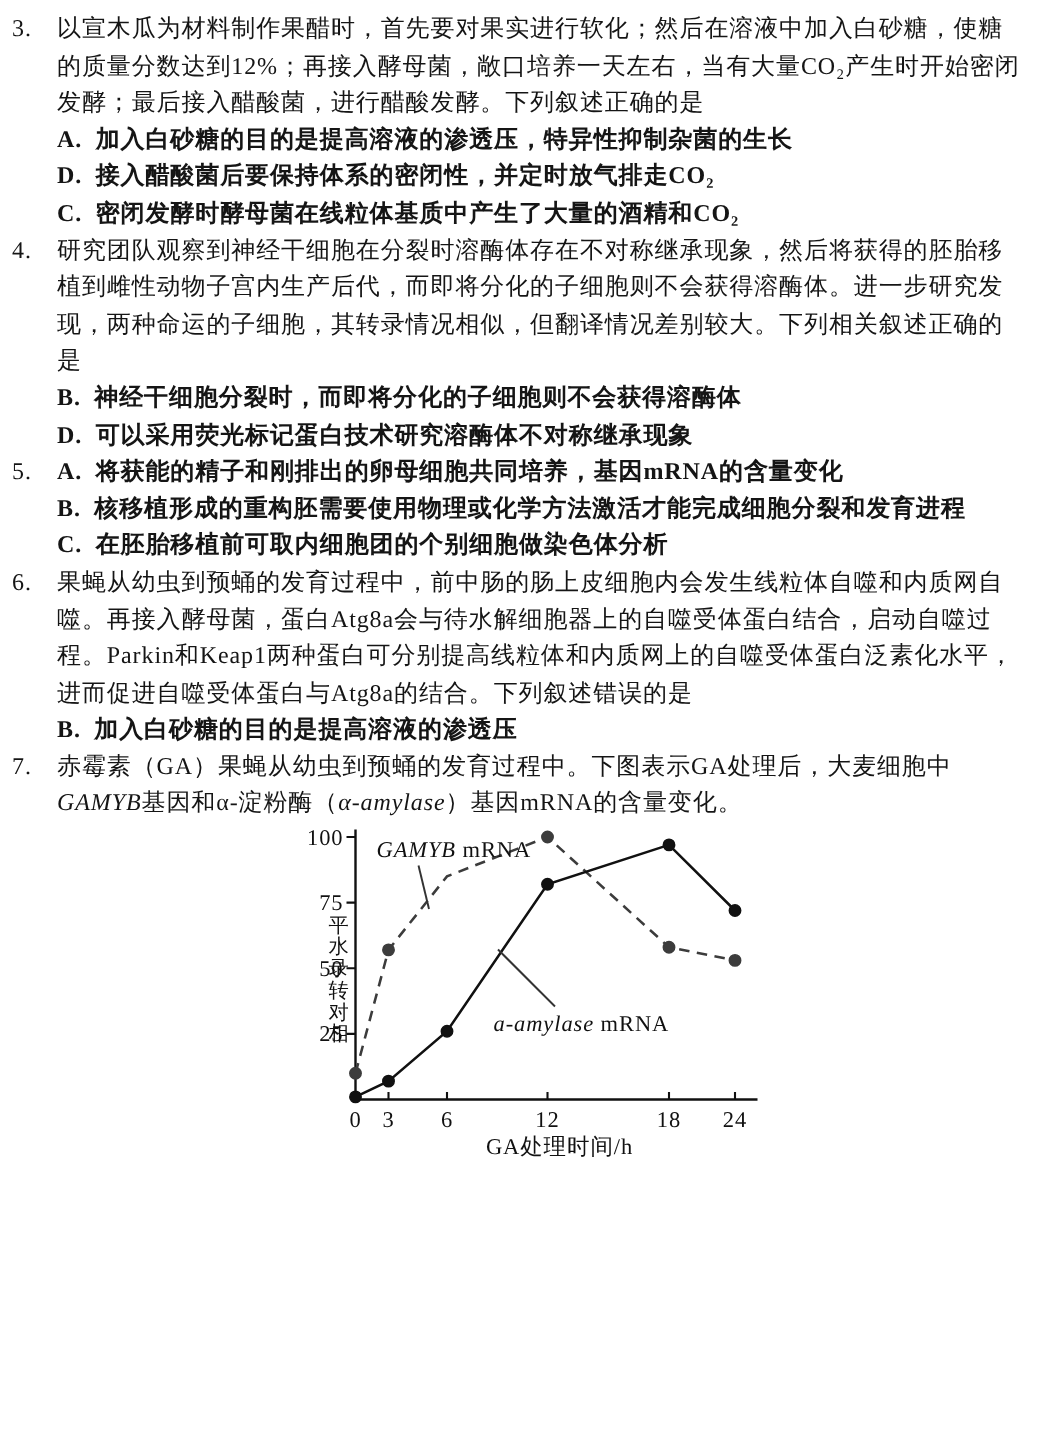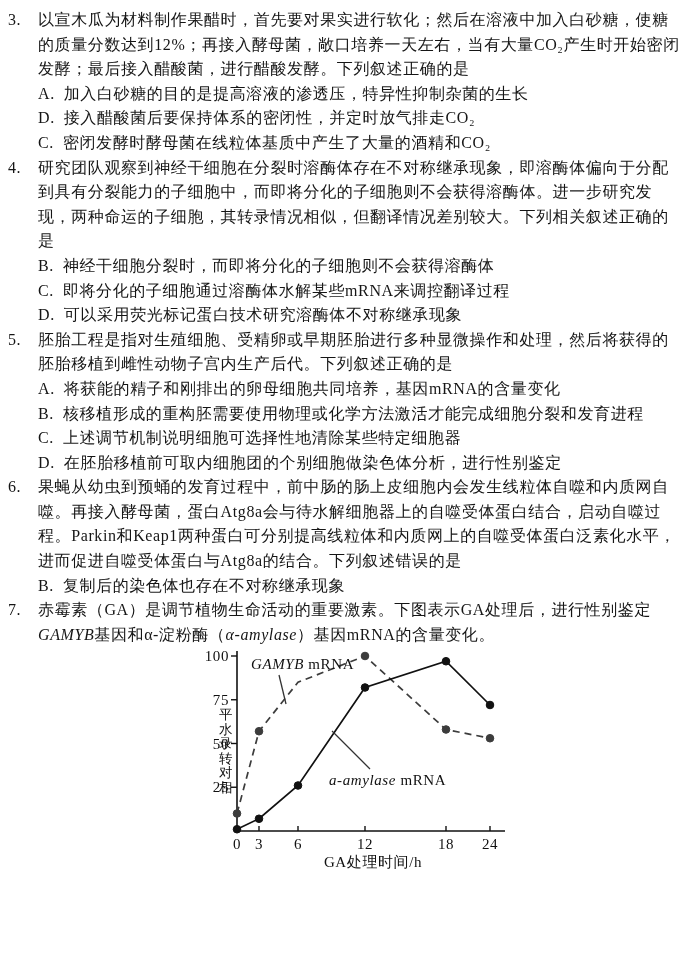--- a/index.html
+++ b/index.html
@@ -6,21 +6,21 @@
   body{
     width:692px;height:969px;background:#ffffff;color:#151515;
     font-family:"Liberation Serif","DejaVu Serif",serif;
     font-size:16px;letter-spacing:0.6px;line-height:24.6px;
     overflow:hidden;
   }
   .page{padding:8px 6px 0 0;}
   .qblock{margin:0;}
   .qrow{position:relative;padding-left:38px;padding-right:4px;}
   .qnum{position:absolute;left:8px;top:0;}
-  .opt{position:relative;padding-left:38px;padding-right:4px;}
+  .opt{position:relative;padding-left:38px;padding-right:4px;font-weight:bold;}
   .optlabel{margin-right:9px;}
   .stem-italic{font-style:italic;}
   .chart-wrap{position:relative;margin:2px 0 0 203px;width:400px;height:221px;}
   svg text{font-family:"Liberation Serif","DejaVu Serif",serif;}
 </style>
 </head>
 <body>
 
 <div class="page">
 
@@ -36,66 +36,59 @@
       <span class="optlabel">D.</span><span>接入醋酸菌后要保持体系的密闭性，并定时放气排走CO₂</span>
     </div>
     <div class="opt">
       <span class="optlabel">C.</span><span>密闭发酵时酵母菌在线粒体基质中产生了大量的酒精和CO₂</span>
     </div>
   </div>
 
   <div class="qblock">
     <div class="qrow">
       <span class="qnum">4.</span>
-      <span>研究团队观察到神经干细胞在分裂时溶酶体存在不对称继承现象，即溶酶体偏向于分配到具有分裂能力的子细胞中，而即将分化的子细胞则不会获得溶酶体。进一步研究发现，两种命运的子细胞，其转录情况相似，但翻译情况差别较大。下列相关叙述正确的是</span>
+      <span>研究团队观察到神经干细胞在分裂时溶酶体存在不对称继承现象，然后将获得的胚胎移植到雌性动物子宫内生产后代，而即将分化的子细胞则不会获得溶酶体。进一步研究发现，两种命运的子细胞，其转录情况相似，但翻译情况差别较大。下列相关叙述正确的是</span>
     </div>
     <div class="opt">
       <span class="optlabel">B.</span><span>神经干细胞分裂时，而即将分化的子细胞则不会获得溶酶体</span>
-    </div>
-    <div class="opt">
-      <span class="optlabel">C.</span><span>即将分化的子细胞通过溶酶体水解某些mRNA来调控翻译过程</span>
     </div>
     <div class="opt">
       <span class="optlabel">D.</span><span>可以采用荧光标记蛋白技术研究溶酶体不对称继承现象</span>
     </div>
   </div>
 
   <div class="qblock">
     <div class="qrow">
       <span class="qnum">5.</span>
-      <span>胚胎工程是指对生殖细胞、受精卵或早期胚胎进行多种显微操作和处理，然后将获得的胚胎移植到雌性动物子宫内生产后代。下列叙述正确的是</span>
     </div>
     <div class="opt">
       <span class="optlabel">A.</span><span>将获能的精子和刚排出的卵母细胞共同培养，基因mRNA的含量变化</span>
     </div>
     <div class="opt">
       <span class="optlabel">B.</span><span>核移植形成的重构胚需要使用物理或化学方法激活才能完成细胞分裂和发育进程</span>
     </div>
     <div class="opt">
-      <span class="optlabel">C.</span><span>上述调节机制说明细胞可选择性地清除某些特定细胞器</span>
-    </div>
-    <div class="opt">
-      <span class="optlabel">D.</span><span>在胚胎移植前可取内细胞团的个别细胞做染色体分析，进行性别鉴定</span>
+      <span class="optlabel">C.</span><span>在胚胎移植前可取内细胞团的个别细胞做染色体分析</span>
     </div>
   </div>
 
   <div class="qblock">
     <div class="qrow">
       <span class="qnum">6.</span>
       <span>果蝇从幼虫到预蛹的发育过程中，前中肠的肠上皮细胞内会发生线粒体自噬和内质网自噬。再接入酵母菌，蛋白Atg8a会与待水解细胞器上的自噬受体蛋白结合，启动自噬过程。Parkin和Keap1两种蛋白可分别提高线粒体和内质网上的自噬受体蛋白泛素化水平，进而促进自噬受体蛋白与Atg8a的结合。下列叙述错误的是</span>
     </div>
     <div class="opt">
-      <span class="optlabel">B.</span><span>复制后的染色体也存在不对称继承现象</span>
+      <span class="optlabel">B.</span><span>加入白砂糖的目的是提高溶液的渗透压</span>
     </div>
   </div>
 
   <div class="qblock">
     <div class="qrow">
       <span class="qnum">7.</span>
-      <span><span>赤霉素（GA）是调节植物生命活动的重要激素。下图表示GA处理后，进行性别鉴定</span><span class="stem-italic">GAMYB</span><span>基因和α-淀粉酶（</span><span class="stem-italic">α-amylase</span><span>）基因mRNA的含量变化。</span></span>
+      <span><span>赤霉素（GA）果蝇从幼虫到预蛹的发育过程中。下图表示GA处理后，大麦细胞中</span><span class="stem-italic">GAMYB</span><span>基因和α-淀粉酶（</span><span class="stem-italic">α-amylase</span><span>）基因mRNA的含量变化。</span></span>
     </div>
 
     <div class="chart-wrap">
       <svg viewBox="0 0 400 221" width="400" height="221" xmlns="http://www.w3.org/2000/svg">
           <line x1="34" y1="2" x2="34" y2="182" stroke="#111" stroke-width="1.6"></line>
           <line x1="34" y1="182" x2="302" y2="182" stroke="#111" stroke-width="1.6"></line>
           <line x1="28" y1="138.25" x2="34" y2="138.25" stroke="#111" stroke-width="1.4"></line>
           <text x="26" y="143.25" text-anchor="end" font-size="15" fill="#111">25</text>
           <line x1="28" y1="94.5" x2="34" y2="94.5" stroke="#111" stroke-width="1.4"></line>
           <text x="26" y="99.5" text-anchor="end" font-size="15" fill="#111">50</text>

